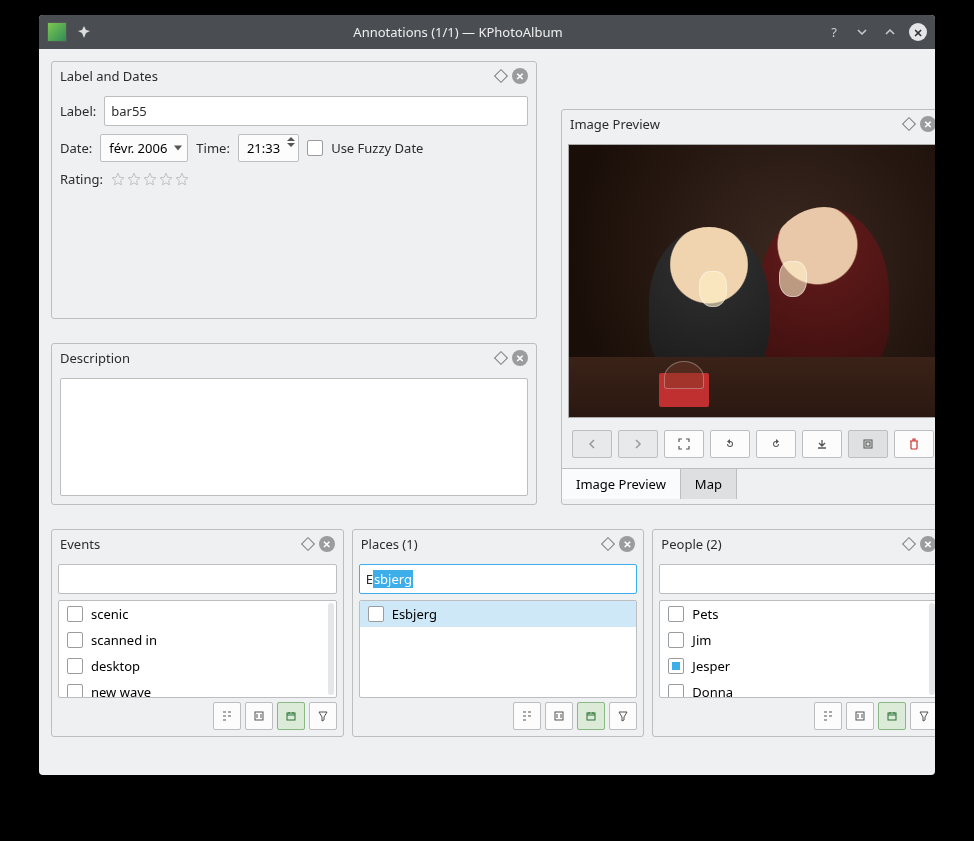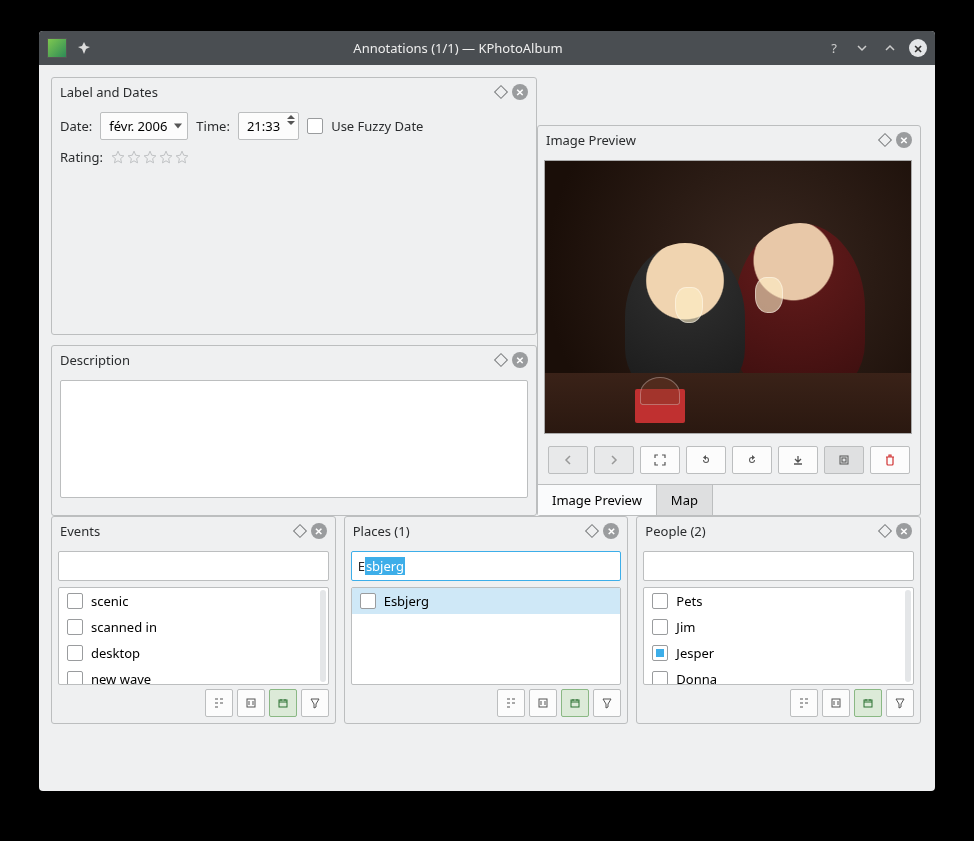--- a/index.html
+++ b/index.html
@@ -1,25 +1,25 @@
 <!DOCTYPE html>
 <html><head>
 <meta charset="utf-8">
 <style>
 * { box-sizing: border-box; margin: 0; padding: 0; font-family: "Noto Sans", "Segoe UI", sans-serif; font-size: 13px; }
 body { background: #000; width: 974px; height: 841px; position: relative; }
-.window { position: absolute; left: 39px; top: 31px; width: 896px; height: 760px; background: #eff0f1; border-radius: 4px; overflow: hidden; box-shadow: 0 4px 20px rgba(0,0,0,0.5); }
+.window { position: absolute; left: 39px; top: 15px; width: 896px; height: 760px; background: #eff0f1; border-radius: 4px; overflow: hidden; box-shadow: 0 4px 20px rgba(0,0,0,0.5); }
 .titlebar { height: 34px; background: #4a4e52; display: flex; align-items: center; padding: 0 8px; color: #eee; }
 .titlebar .app-icon { width: 20px; height: 20px; background: linear-gradient(135deg,#7ec850,#2e8b57); border: 1px solid #555; margin-right: 6px; display:inline-block; }
 .titlebar .pin { width: 14px; height: 14px; margin-left: 4px; }
 .titlebar .title { flex: 1; text-align: center; font-size: 13px; color: #eee; }
 .titlebar .wbtns { display: flex; gap: 10px; align-items: center; }
 .titlebar .wbtns span { color: #ccc; cursor: pointer; display:inline-flex; width:18px; height:18px; align-items:center; justify-content:center; }
 .titlebar .wbtns .close-circ { width: 18px; height: 18px; border-radius: 50%; background: #e4e6e8; color: #333; font-weight: bold; display: flex; align-items: center; justify-content: center; font-size: 11px; }
-.content { padding: 12px; display: grid; grid-template-columns: 486px 384px; grid-template-rows: auto auto auto; gap: 0; }
+.content { padding: 12px; display: grid; grid-template-columns: 486px 384px; grid-template-rows: auto auto auto; gap: 24px; }
 .pane { border: 1px solid #bcbebf; border-radius: 3px; background: #eff0f1; }
 .pane-header { display: flex; align-items: center; padding: 5px 8px; font-size: 13px; color: #2a2c2e; }
 .pane-header .ptitle { flex: 1; }
 .pane-header .pctl { display: flex; gap: 6px; align-items: center; }
 .diamond { width: 10px; height: 10px; transform: rotate(45deg); border: 1px solid #7a7c7e; background: #eff0f1; }
 .closep { width: 16px; height: 16px; border-radius: 50%; background: #9a9c9e; color: #fff; display: flex; align-items: center; justify-content: center; font-size: 10px; font-weight: bold; }
 .pane-body { padding: 6px 8px 8px 8px; }
 .row { display: flex; align-items: center; gap: 8px; margin-bottom: 8px; }
 .lbl { color: #2a2c2e; }
 input[type=text], .textbox { border: 1px solid #bcbebf; background: #fff; border-radius: 2px; padding: 5px 6px; font-size: 13px; color: #2a2c2e; }
@@ -108,20 +108,24 @@
     <div class="pane" style="height: 258px;">
       <div class="pane-header">
         <span class="ptitle">Label and Dates</span>
         <div class="pctl">
           <span class="diamond"></span>
           <span class="closep">✕</span>
         </div>
       </div>
       <div class="pane-body">
         <div class="row">
+          <span class="lbl">Label:</span>
+          <input type="text" class="textbox" style="flex: 1 1 0%;" value="bar55">
+        </div>
+        <div class="row">
           <span class="lbl">Date:</span>
           <span class="combo">
             <span>févr. 2006</span>
             <span class="caret"></span>
           </span>
           <span class="lbl">Time:</span>
           <span class="combo spinner" style="padding-right:18px;">
             <span>21:33</span>
             <span class="spins">
                 <i class="up"></i>

